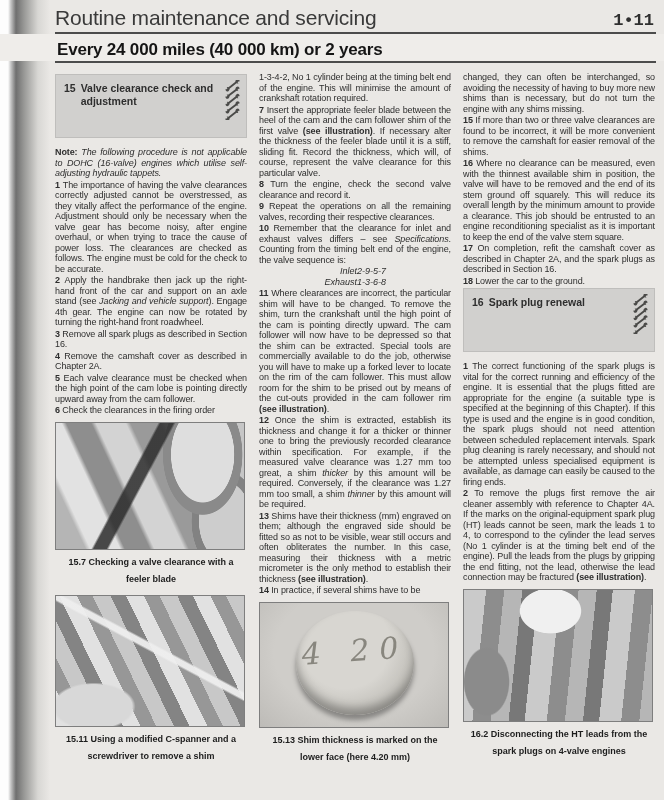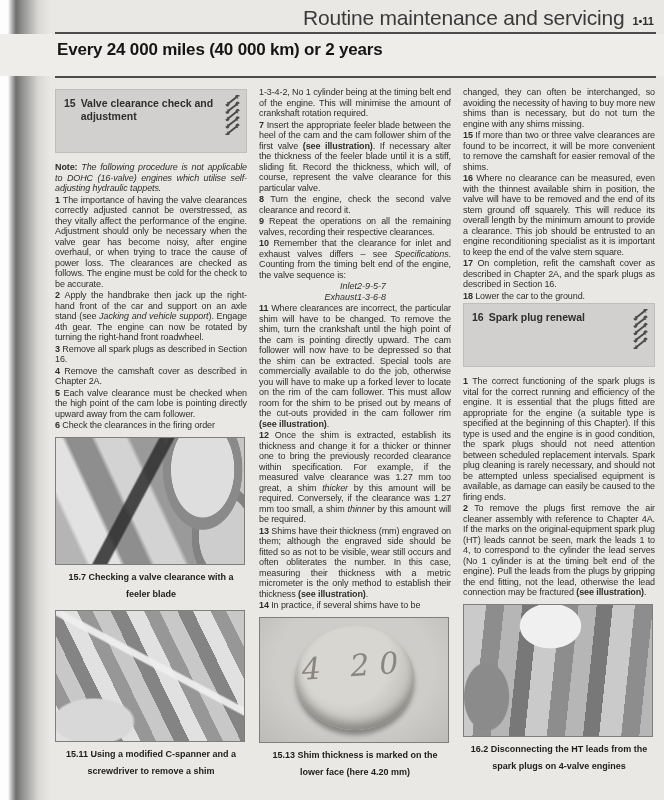--- a/index.html
+++ b/index.html
@@ -2,25 +2,25 @@
 <html><head>
 <meta charset="utf-8">
 <style>
   html,body{margin:0;padding:0;}
   body{width:664px;height:800px;overflow:hidden;background:#fff;font-family:"Liberation Sans",sans-serif;}
   .page{position:relative;width:664px;height:800px;background:#eae8e5;overflow:hidden;color:#2e2e2e;}
   .spine{position:absolute;left:0;top:0;bottom:0;width:55px;
     background:linear-gradient(90deg,#fdfdfd 0 8px,#c2c2c2 11px,#6f6f6f 16px,#989896 24px,#d8d7d4 38px,#eae8e5 50px);}
   .content{position:relative;z-index:1;}
   
-  .hdr-row{display:flex;justify-content:flex-end;align-items:baseline;padding:6px 10px 2px 55px;}
+  .hdr-row{display:flex;justify-content:space-between;align-items:baseline;padding:6px 10px 2px 55px;}
   .hdr-title{font-size:21px;color:#3a3a3a;letter-spacing:-0.2px;}
-  .hdr-pagenum{font-size:11px;font-weight:bold;color:#2f2f2f;margin-left:8px;}
+  .hdr-pagenum{font-size:17px;font-weight:bold;color:#2f2f2f;margin-left:8px;font-family:Liberation Mono, monospace;}
   .rule{height:2px;background:#4c4c4c;margin-left:55px;margin-right:8px;}
-  .band{padding:6px 8px 16px 57px;background:#efedea;}
+  .band{padding:6px 8px 1px 57px;background:#efedea;}
   .band-title{font-size:17px;font-weight:bold;color:#151515;letter-spacing:-0.2px;}
   
   .cols{display:flex;gap:12px;padding:9px 8px 4px 55px;align-items:flex-start;}
   .col{flex:0 0 192px;width:192px;box-sizing:border-box;}
   .col p{margin:0 0 1px 0;font-size:9px;line-height:10.5px;text-align:justify;letter-spacing:-0.1px;}
   .b{font-weight:bold;}
   .i{font-style:italic;}
   
   .section-box{background:#d1d0ce;border:1px solid #bfbebc;margin:2px 0 9px 0;padding:7px 4px 13px 8px;
     display:flex;justify-content:space-between;align-items:flex-start;min-height:32px;}

